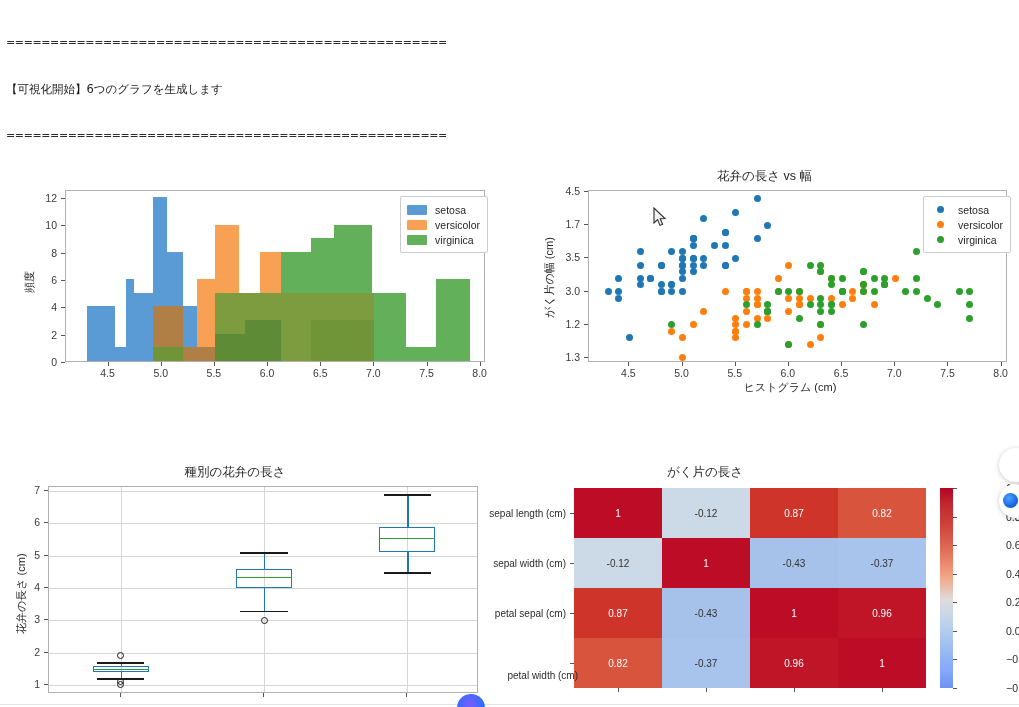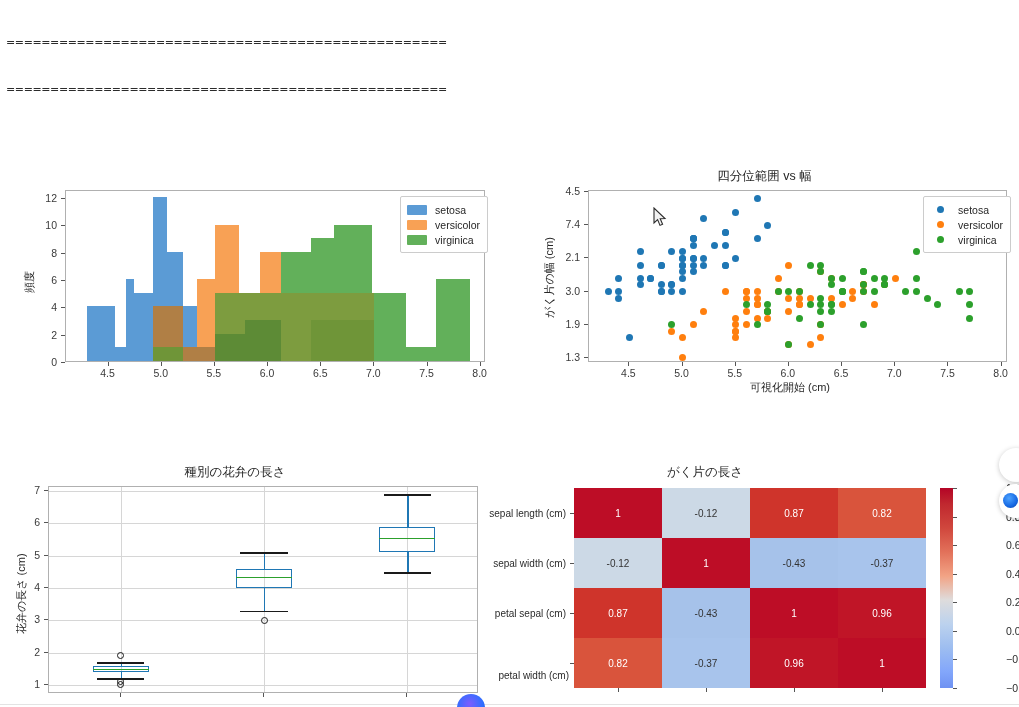--- a/index.html
+++ b/index.html
@@ -77,20 +77,21 @@
     position:absolute;border-radius:50%;
     background:radial-gradient(circle at 45% 35%,#7c5cff 0%,#2f6fff 55%,#1a43c8 100%);
   }
   .hr-line{position:absolute;height:1px;background:#e3e3e3;left:0;right:0;}
 </style>
 </head>
 <body>
 
 <div id="console-log">
   <div class="rule">==================================================</div>
+  <div>【可視化開始】6つのグラフを生成します</div>
   <div class="rule">==================================================</div>
   <div class="log-blank"></div>
   <div>各グラフの内容:</div>
   <div class="log-indent">(1,1) ヒストグラム: がく片の長さの分布を種別に表示</div>
   <div class="log-indent">(1,2) 散布図: がく片の長さと幅の関係を種別に表示</div>
   <div class="log-indent">(2,1) 箱ひげ図: 種別ごとの花弁の長さの分布比較 (中央値、四分位範囲、外れ値)</div>
   <div class="log-indent">(2,2) ヒートマップ: 4特徴量間の相関係数 (-1~1、絶対値が大きいほど強い相関)</div>
   <div class="log-indent">(3,1) ペアプロット: 最初の2特徴量の関係を種別に表示</div>
 </div>
 
@@ -174,21 +175,21 @@
       <div class="tick-lab" style="left:57px;top:112.09523809523809px;transform:translate(-100%,-50%);">6</div>
       <div class="tickmark" style="left:61px;top:84.7936507936508px;width:3.5px;height:1px;"></div>
       <div class="tick-lab" style="left:57px;top:84.7936507936508px;transform:translate(-100%,-50%);">8</div>
       <div class="tickmark" style="left:61px;top:57.492063492063494px;width:3.5px;height:1px;"></div>
       <div class="tick-lab" style="left:57px;top:57.492063492063494px;transform:translate(-100%,-50%);">10</div>
       <div class="tickmark" style="left:61px;top:30.190476190476176px;width:3.5px;height:1px;"></div>
       <div class="tick-lab" style="left:57px;top:30.190476190476176px;transform:translate(-100%,-50%);">12</div>
     </div>
 
   <div class="panel" id="panel-scatter" style="left:510px;top:0;width:509px;height:240px;">
-    <div class="ptitle" id="scatter-title">四分位範囲 vs 幅</div>
+    <div class="ptitle" id="scatter-title">花弁の長さ vs 幅</div>
     <div class="axes" id="scatter-axes" style="left:78px;top:22px;width:419px;height:172px;">
         <div class="pt" style="left:104.21827411167507px;top:67.47692307692307px;background:#1f77b4;"></div>
         <div class="pt" style="left:82.94923857868022px;top:100.55384615384614px;background:#1f77b4;"></div>
         <div class="pt" style="left:61.680203045685275px;top:87.3230769230769px;background:#1f77b4;"></div>
         <div class="pt" style="left:51.04568527918776px;top:93.93846153846152px;background:#1f77b4;"></div>
         <div class="pt" style="left:93.58375634517765px;top:60.86153846153843px;background:#1f77b4;"></div>
         <div class="pt" style="left:136.12182741116752px;top:41.01538461538459px;background:#1f77b4;"></div>
         <div class="pt" style="left:51.04568527918776px;top:74.09230769230767px;background:#1f77b4;"></div>
         <div class="pt" style="left:93.58375634517765px;top:74.09230769230767px;background:#1f77b4;"></div>
         <div class="pt" style="left:29.77664974619292px;top:107.16923076923077px;background:#1f77b4;"></div>
@@ -328,21 +329,21 @@
         <div class="pt" style="left:178.65989847715733px;top:120.39999999999998px;background:#2ca02c;"></div>
         <div class="pt" style="left:285.0050761421319px;top:87.3230769230769px;background:#2ca02c;"></div>
         <div class="pt" style="left:274.3705583756345px;top:80.70769230769231px;background:#2ca02c;"></div>
         <div class="pt" style="left:274.3705583756345px;top:100.55384615384614px;background:#2ca02c;"></div>
         <div class="pt" style="left:231.83248730964462px;top:133.6307692307692px;background:#2ca02c;"></div>
         <div class="pt" style="left:253.10152284263955px;top:100.55384615384614px;background:#2ca02c;"></div>
         <div class="pt" style="left:221.19796954314717px;top:74.09230769230767px;background:#2ca02c;"></div>
         <div class="pt" style="left:189.29441624365484px;top:100.55384615384614px;background:#2ca02c;"></div>
       </div>
     <div class="axlabel ylabel-rot" id="scatter-ylabel" style="left:32px;top:150px;">がく片の幅 (cm)</div>
-    <div class="axlabel" id="scatter-xlabel" style="left:60px;top:212px;width:440px;text-align:center;">可視化開始 (cm)</div>
+    <div class="axlabel" id="scatter-xlabel" style="left:60px;top:212px;width:440px;text-align:center;">ヒストグラム (cm)</div>
     <div class="legend" id="scatter-legend" style="right:8px;top:28px;">
       <div class="legend-row">
         <span class="lg-dot" style="background: rgb(31, 119, 180);"></span>
         <span>setosa</span>
       </div>
       <div class="legend-row">
         <span class="lg-dot" style="background: rgb(255, 127, 14);"></span>
         <span>versicolor</span>
       </div>
       <div class="legend-row">
@@ -365,27 +366,27 @@
       <div class="tick-lab" style="left:331.10152284263955px;top:199px;transform:translateX(-50%);">6.5</div>
       <div class="tickmark" style="left:384.27411167512685px;top:194px;width:1px;height:3.5px;"></div>
       <div class="tick-lab" style="left:384.27411167512685px;top:199px;transform:translateX(-50%);">7.0</div>
       <div class="tickmark" style="left:437.4467005076142px;top:194px;width:1px;height:3.5px;"></div>
       <div class="tick-lab" style="left:437.4467005076142px;top:199px;transform:translateX(-50%);">7.5</div>
       <div class="tickmark" style="left:490.61928934010143px;top:194px;width:1px;height:3.5px;"></div>
       <div class="tick-lab" style="left:490.61928934010143px;top:199px;transform:translateX(-50%);">8.0</div>
       <div class="tickmark" style="left:74px;top:188.7076923076923px;width:3.5px;height:1px;"></div>
       <div class="tick-lab" style="left:70px;top:188.7076923076923px;transform:translate(-100%,-50%);">1.3</div>
       <div class="tickmark" style="left:74px;top:155.6307692307692px;width:3.5px;height:1px;"></div>
-      <div class="tick-lab" style="left:70px;top:155.6307692307692px;transform:translate(-100%,-50%);">1.9</div>
+      <div class="tick-lab" style="left:70px;top:155.6307692307692px;transform:translate(-100%,-50%);">1.2</div>
       <div class="tickmark" style="left:74px;top:122.55384615384614px;width:3.5px;height:1px;"></div>
       <div class="tick-lab" style="left:70px;top:122.55384615384614px;transform:translate(-100%,-50%);">3.0</div>
       <div class="tickmark" style="left:74px;top:89.47692307692307px;width:3.5px;height:1px;"></div>
-      <div class="tick-lab" style="left:70px;top:89.47692307692307px;transform:translate(-100%,-50%);">2.1</div>
+      <div class="tick-lab" style="left:70px;top:89.47692307692307px;transform:translate(-100%,-50%);">3.5</div>
       <div class="tickmark" style="left:74px;top:56.39999999999998px;width:3.5px;height:1px;"></div>
-      <div class="tick-lab" style="left:70px;top:56.39999999999998px;transform:translate(-100%,-50%);">7.4</div>
+      <div class="tick-lab" style="left:70px;top:56.39999999999998px;transform:translate(-100%,-50%);">1.7</div>
       <div class="tickmark" style="left:74px;top:23.32307692307691px;width:3.5px;height:1px;"></div>
       <div class="tick-lab" style="left:70px;top:23.32307692307691px;transform:translate(-100%,-50%);">4.5</div>
     </div>
 
   <div class="panel" id="panel-box" style="left:0;top:296px;width:470px;height:243px;">
     <div class="ptitle" id="box-title">種別の花弁の長さ</div>
     <div class="axes" id="box-axes" style="left:48px;top:22px;width:430px;height:207px;">
         <div class="gridline" style="top:197.94375px;"></div>
         <div class="gridline" style="top:165.6px;"></div>
         <div class="gridline" style="top:133.25625px;"></div>
@@ -480,21 +481,21 @@
       </div>
   <div class="hm-rowlab" style="left:0;width:96px;top:49px;transform:translateY(-50%);">sepal length (cm)</div>
       <div class="tickmark" style="left:100px;top:49px;width:3.5px;height:1px;"></div>
       <div class="tickmark" style="left:148px;top:224px;width:1px;height:3.5px;"></div>
       <div class="hm-rowlab" style="left:0;width:96px;top:99px;transform:translateY(-50%);">sepal width (cm)</div>
       <div class="tickmark" style="left:100px;top:99px;width:3.5px;height:1px;"></div>
       <div class="tickmark" style="left:236px;top:224px;width:1px;height:3.5px;"></div>
       <div class="hm-rowlab" style="left:0;width:96px;top:149px;transform:translateY(-50%);">petal sepal (cm)</div>
       <div class="tickmark" style="left:100px;top:149px;width:3.5px;height:1px;"></div>
       <div class="tickmark" style="left:324px;top:224px;width:1px;height:3.5px;"></div>
-      <div class="hm-rowlab" style="left:3px;width:96px;top:199px;transform:translateY(-50%);margin-top:12px;">petal width (cm)</div>
+      <div class="hm-rowlab" style="left:12px;width:96px;top:199px;transform:translateY(-50%);margin-top:12px;">petal width (cm)</div>
       <div class="tickmark" style="left:100px;top:199px;width:3.5px;height:1px;"></div>
       <div class="tickmark" style="left:412px;top:224px;width:1px;height:3.5px;"></div>
     </div>
 
   <div class="hr-line" style="top:536px;"></div>
 </div>
 
 <div class="fab" id="fab-top" style="right:-14px;top:448px;width:34px;height:34px;"></div>
 <div class="fab" id="fab-bottom" style="right:-14px;top:484px;width:34px;height:34px;">
   <div style="position:absolute;left:4px;top:9px;width:15px;height:15px;border-radius:50%;

